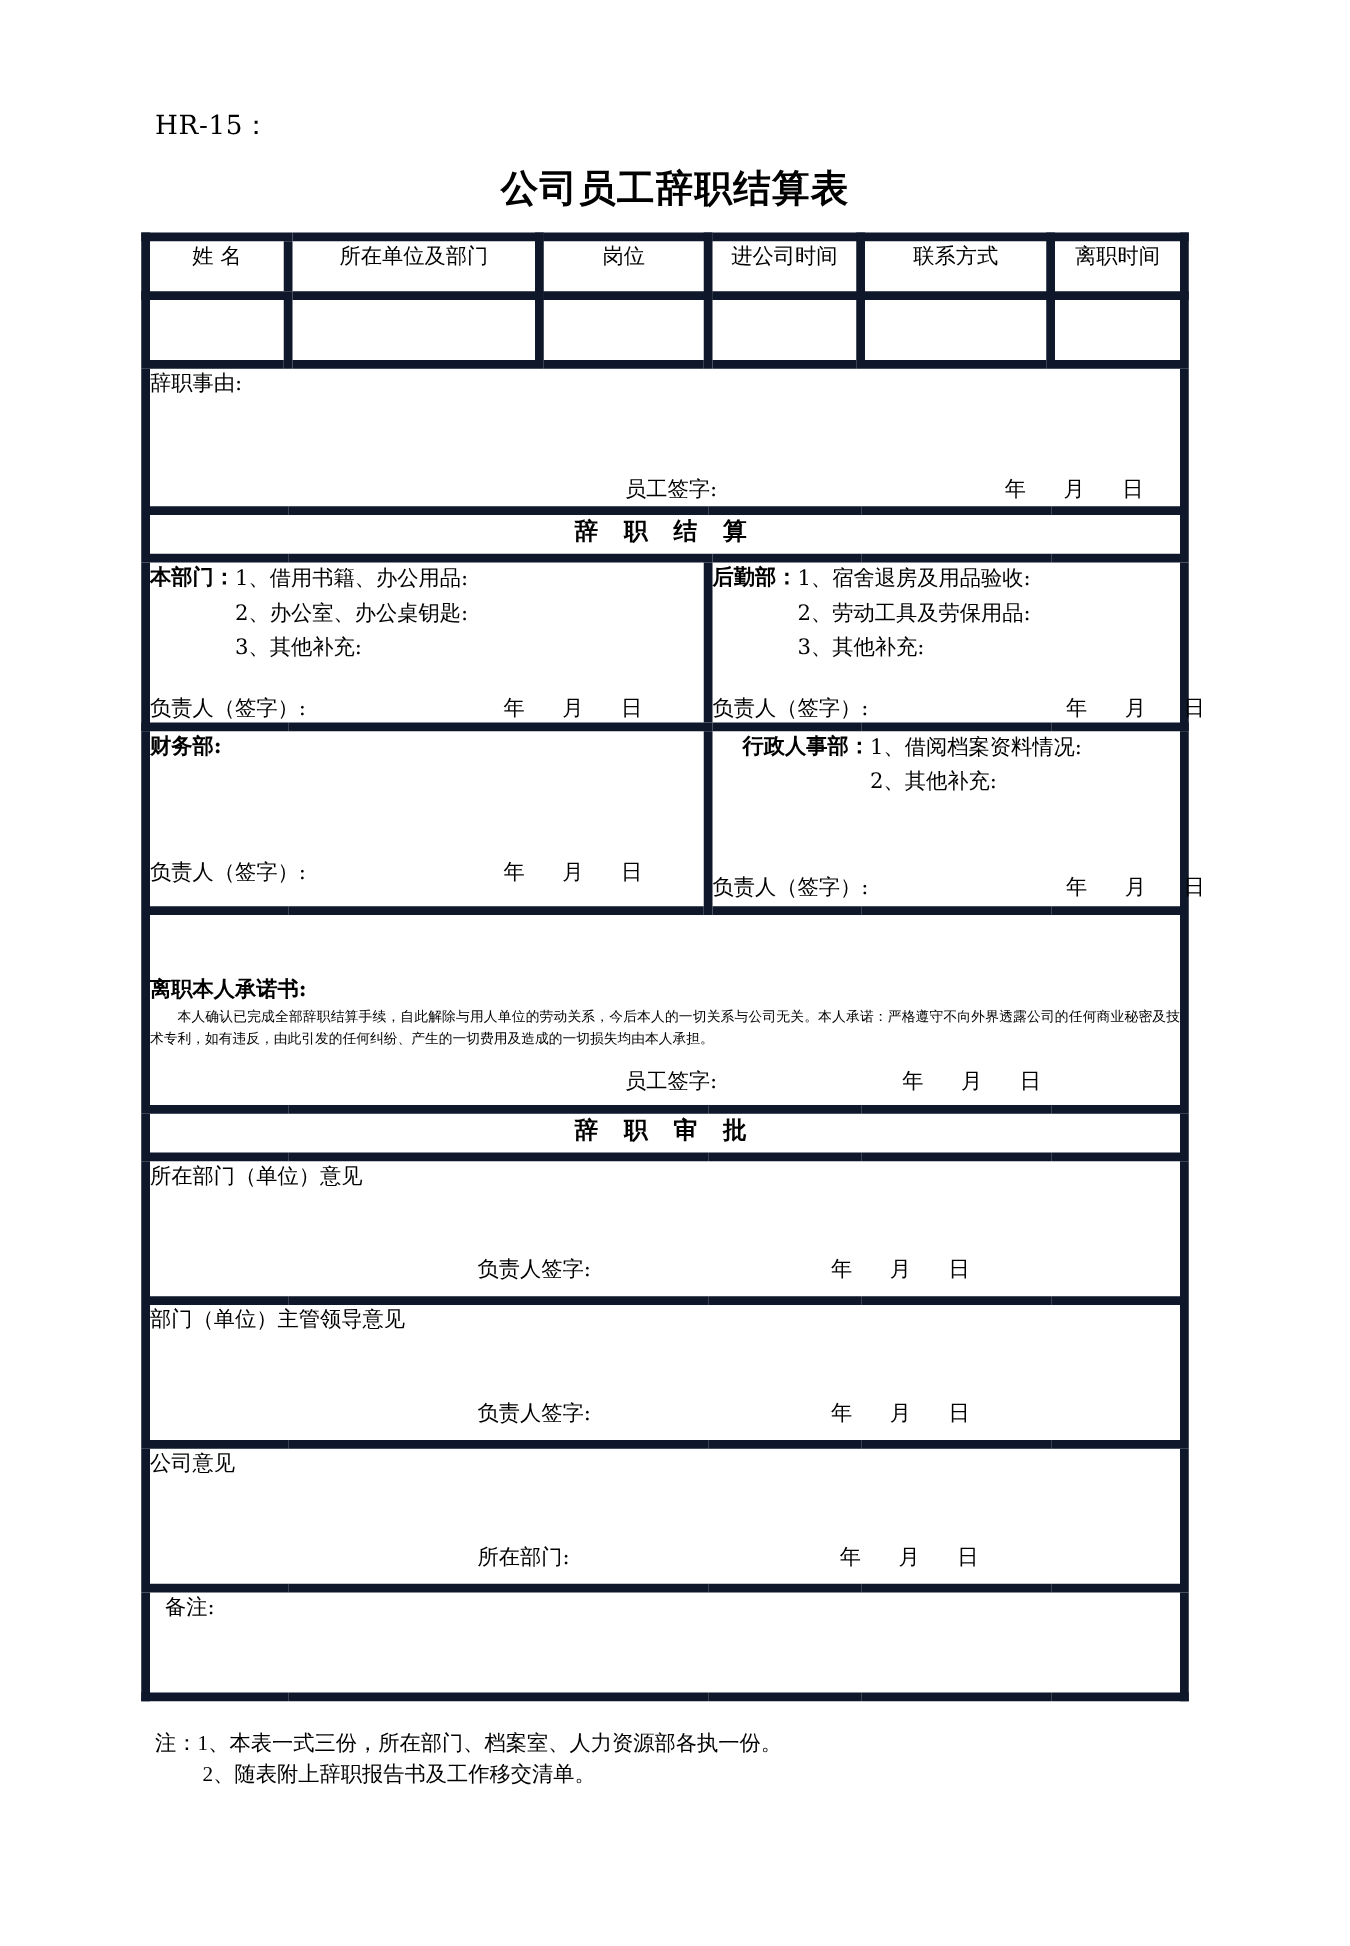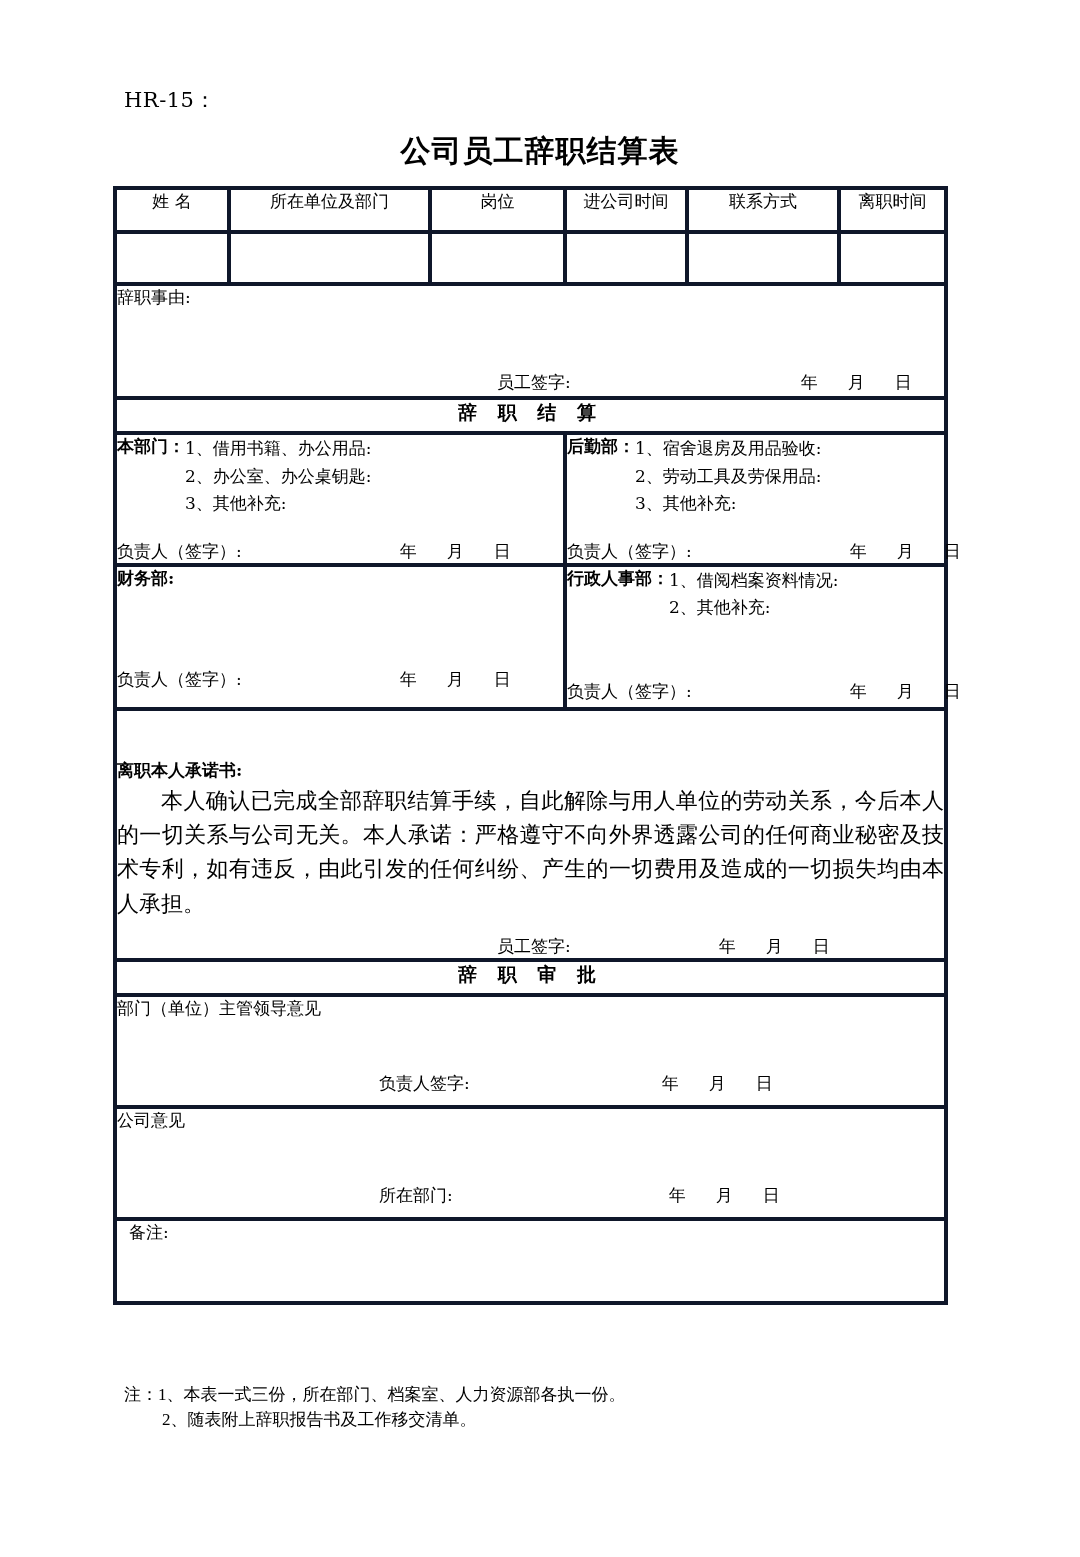--- a/index.html
+++ b/index.html
@@ -48,21 +48,21 @@
     position: absolute;
     left: 113px;
     top: 186px;
     width: 835px;
     border-collapse: collapse;
     table-layout: fixed;
     font-family: "DejaVu Serif", serif;
     font-size: 17px;
   }
   table.form td {
-    border: 4px solid #0f172a;
+    border: 7px solid #0f172a;
     padding: 0;
     vertical-align: top;
   }
   
   table.form {
     border: 2px solid #000000;
   }
   .c-head {
     text-align: center;
     vertical-align: middle;
@@ -118,21 +118,21 @@
     font-weight: bold;
     font-size: 17px;
     margin-top: 48px;
   }
   .promise-body {
     margin-top: 2px;
     line-height: 1.56;
     text-align: justify;
     text-justify: inter-ideograph;
     text-indent: 2em;
-    font-size: 22px;
+    font-size: 11px;
     padding-right: 0;
   }
   .op-label {
     white-space: nowrap;
   }
   .notes {
     position: absolute;
     left: 124px;
     top: 1383px;
     font-family: Liberation Serif, serif;
@@ -236,21 +236,21 @@
           <div class="dept-label">财务部:</div>
           <div style="height:78px;"></div>
           <div class="sig-row">
             <span>负责人（签字）:</span>
             <span class="ymd" style="margin-left:128px;">
               <span class="y">年</span><span class="m">月</span><span class="d">日</span>
             </span>
           </div>
         </td>
         <td colspan="3" class="cell-pad bold-b">
-          <div style="white-space:nowrap;">
+          <div style="white-space:nowrap;padding-left:24px;">
             <span class="dept-label">行政人事部：</span><span class="dept-items">
               <div>1、借阅档案资料情况:</div>
               <div>2、其他补充:</div>
             </span>
           </div>
           <div style="height:58px;"></div>
           <div class="sig-row">
             <span>负责人（签字）:</span>
             <span class="ymd" style="margin-left:128px;">
               <span class="y">年</span><span class="m">月</span><span class="d">日</span>
@@ -269,20 +269,32 @@
               <span class="y">年</span><span class="m">月</span><span class="d">日</span>
             </span>
           </div>
         </td>
       </tr>
 
       <tr>
         <td colspan="6" class="banner bold-b">辞 职 审 批</td>
       </tr>
 
+      <tr>
+        <td colspan="6" class="cell-pad bold-b" style="height:108px;">
+          <div class="op-label">所在部门（单位）意见</div>
+          <div style="height:52px;"></div>
+          <div class="sig-row" style="padding-left:262px;">
+            <span>负责人签字:</span>
+            <span class="ymd" style="margin-left:162px;">
+              <span class="y">年</span><span class="m">月</span><span class="d">日</span>
+            </span>
+          </div>
+        </td>
+      </tr>
 
       <tr>
         <td colspan="6" class="cell-pad bold-b" style="height:108px;">
           <div class="op-label">部门（单位）主管领导意见</div>
           <div style="height:52px;"></div>
           <div class="sig-row" style="padding-left:262px;">
             <span>负责人签字:</span>
             <span class="ymd" style="margin-left:162px;">
               <span class="y">年</span><span class="m">月</span><span class="d">日</span>
             </span>

